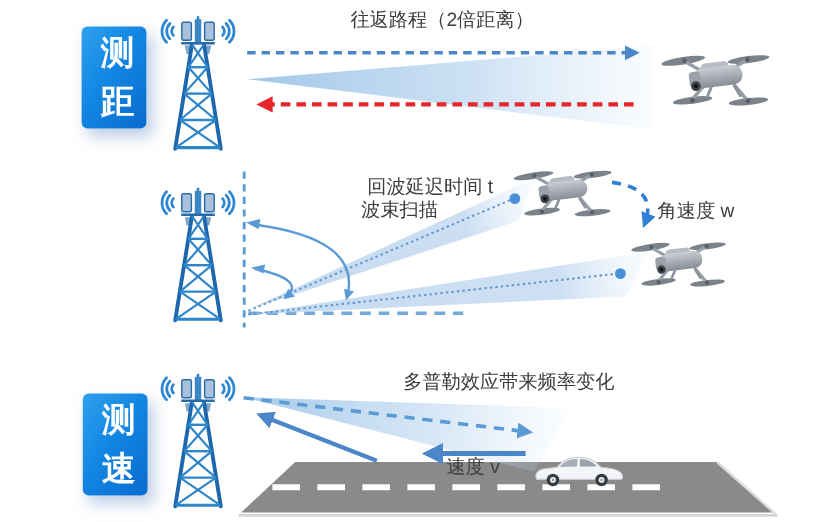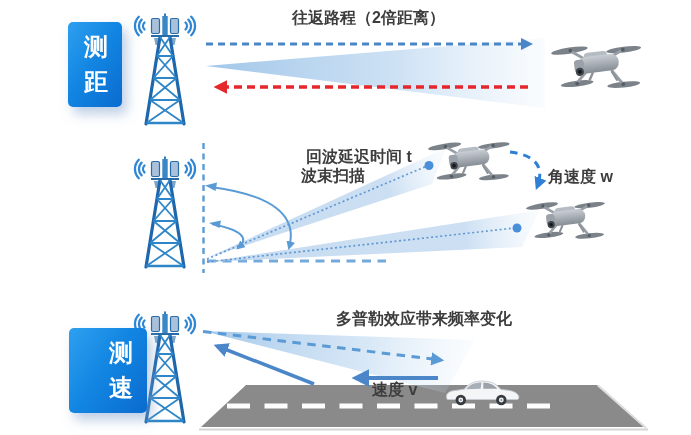--- a/index.html
+++ b/index.html
@@ -8,25 +8,25 @@
     font-family:"Liberation Sans","DejaVu Sans",sans-serif;
   }
   .stage svg.canvas{position:absolute;left:0;top:0;}
   .label-box{
     position:absolute;width:54px;height:85px;border-radius:5px;
     background:linear-gradient(125deg,var(--box_blue_light) 0%,#1286e2 45%,var(--box_blue_dark) 100%);
     box-shadow:5px 7px 12px rgba(125,160,205,.5);
     display:flex;align-items:center;justify-content:center;
   }
   .label-box span{
-    display:block;width:22px;color:#fff;font-size:24px;font-weight:700;
+    display:block;width:22px;color:#fff;font-size:28px;font-weight:700;
     line-height:1.45;text-align:right;word-break:break-all;
   }
   .ann{
-    position:absolute;font-size:16px;font-weight:700;color:var(--text_dark);
+    position:absolute;font-size:16px;font-weight:400;color:var(--text_dark);
     white-space:nowrap;line-height:1.2;
   }
   
   .dash-blue{stroke:var(--dash_blue);}
   .dash-red{stroke:var(--dash_red);}
   .line-blue{stroke:var(--line_blue);}
   .med-blue{stroke:var(--curl_blue);}
   .fill-line-blue{fill:var(--line_blue);}
   .fill-dash-blue{fill:var(--dash_blue);}
   .fill-dash-red{fill:var(--dash_red);}
@@ -203,21 +203,21 @@
       <line x1="314" y1="384" x2="217" y2="346" class="dash-blue" stroke-width="3.5" marker-end="url(#mBlue)"></line>
       <line x1="438" y1="378" x2="356" y2="378" class="dash-blue" stroke-width="4.2" marker-end="url(#mBlue)"></line>
       <use href="#tower" transform="translate(118,310)"></use>
       <use href="#car" transform="translate(441,377) scale(0.9)"></use>
     </g>
   </svg>
 
   <div class="label-box" style="left:68px;top:22px;">
     <span>测距</span>
   </div>
-  <div class="label-box" style="left:69px;top:328px;padding-left:24px;">
+  <div class="label-box" style="left:69px;top:328px;">
     <span>测速</span>
   </div>
 
   <div class="ann" style="left:292px;top:8px;">往返路程（2倍距离）</div>
   <div class="ann" style="left:306px;top:99px;margin-top:48px;">回波延迟时间 t</div>
 
   <div class="ann" style="left:301px;top:166px;">波束扫描</div>
   <div class="ann" style="left:548px;top:167px;">角速度 w</div>
 
   <div class="ann" style="left:336px;top:309px;text-align:right;">多普勒效应带来频率变化</div>

